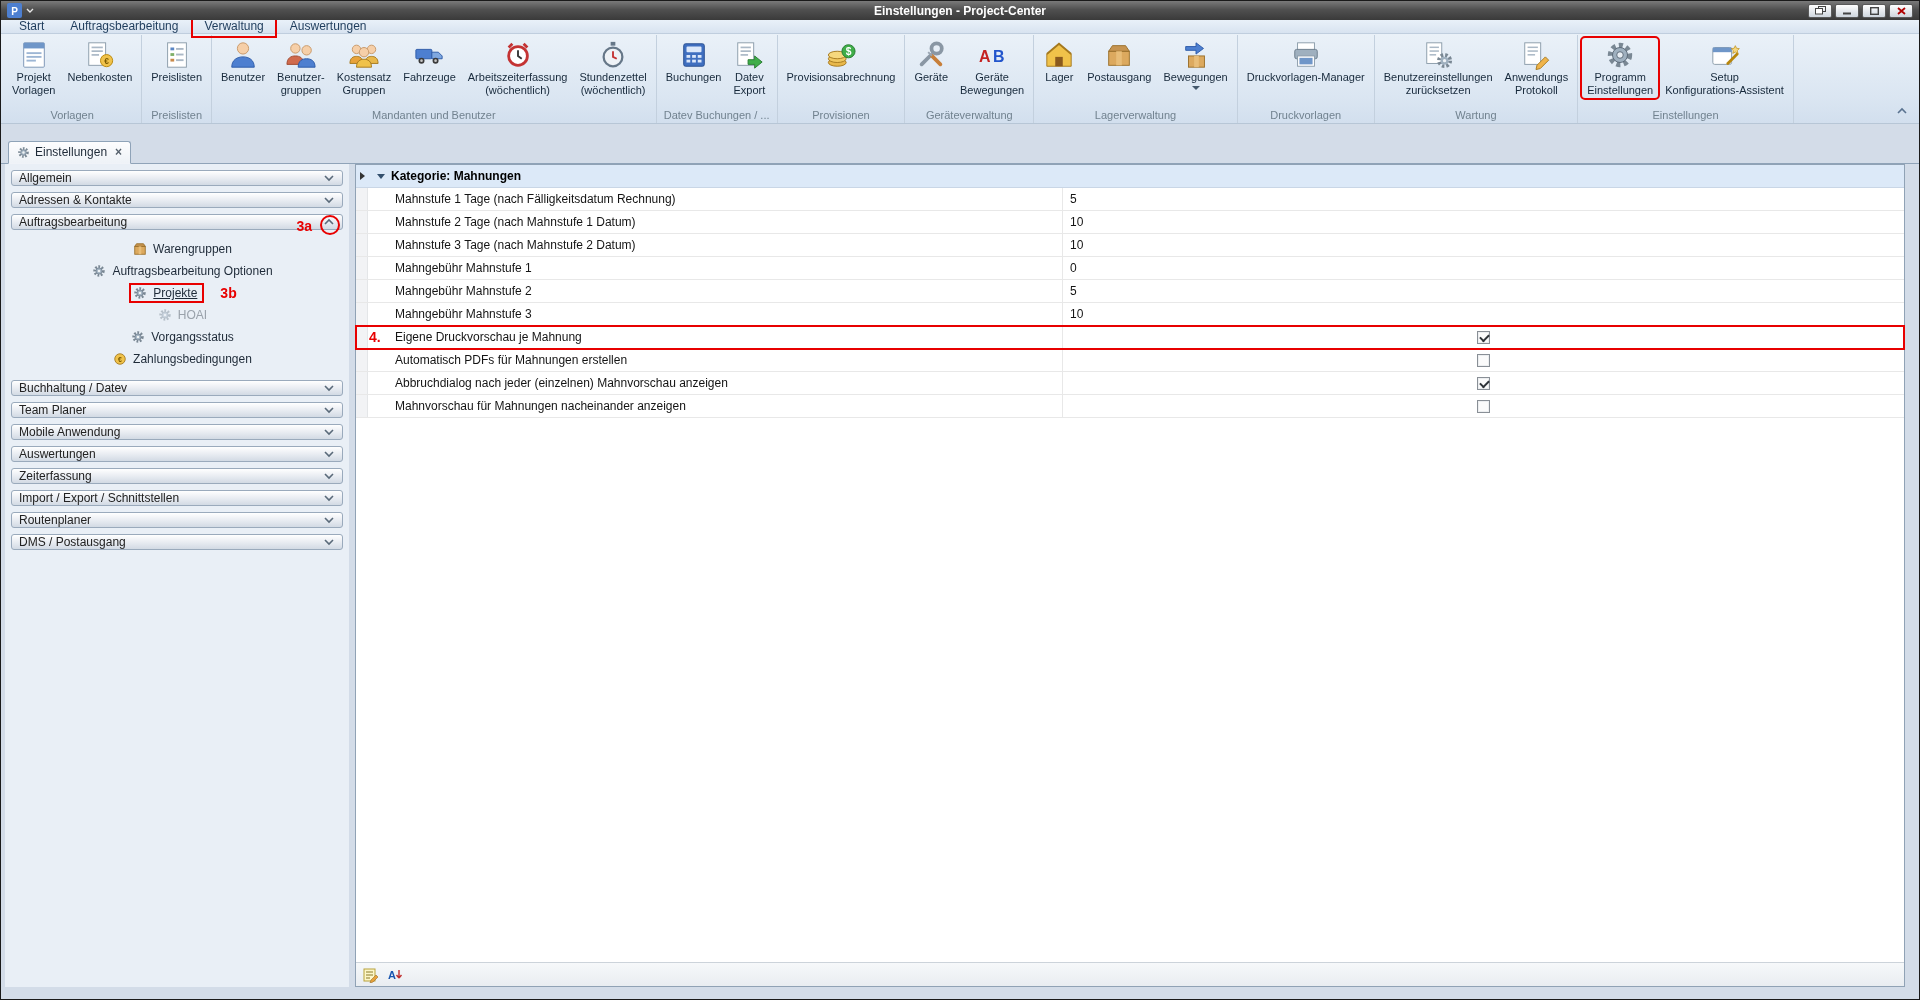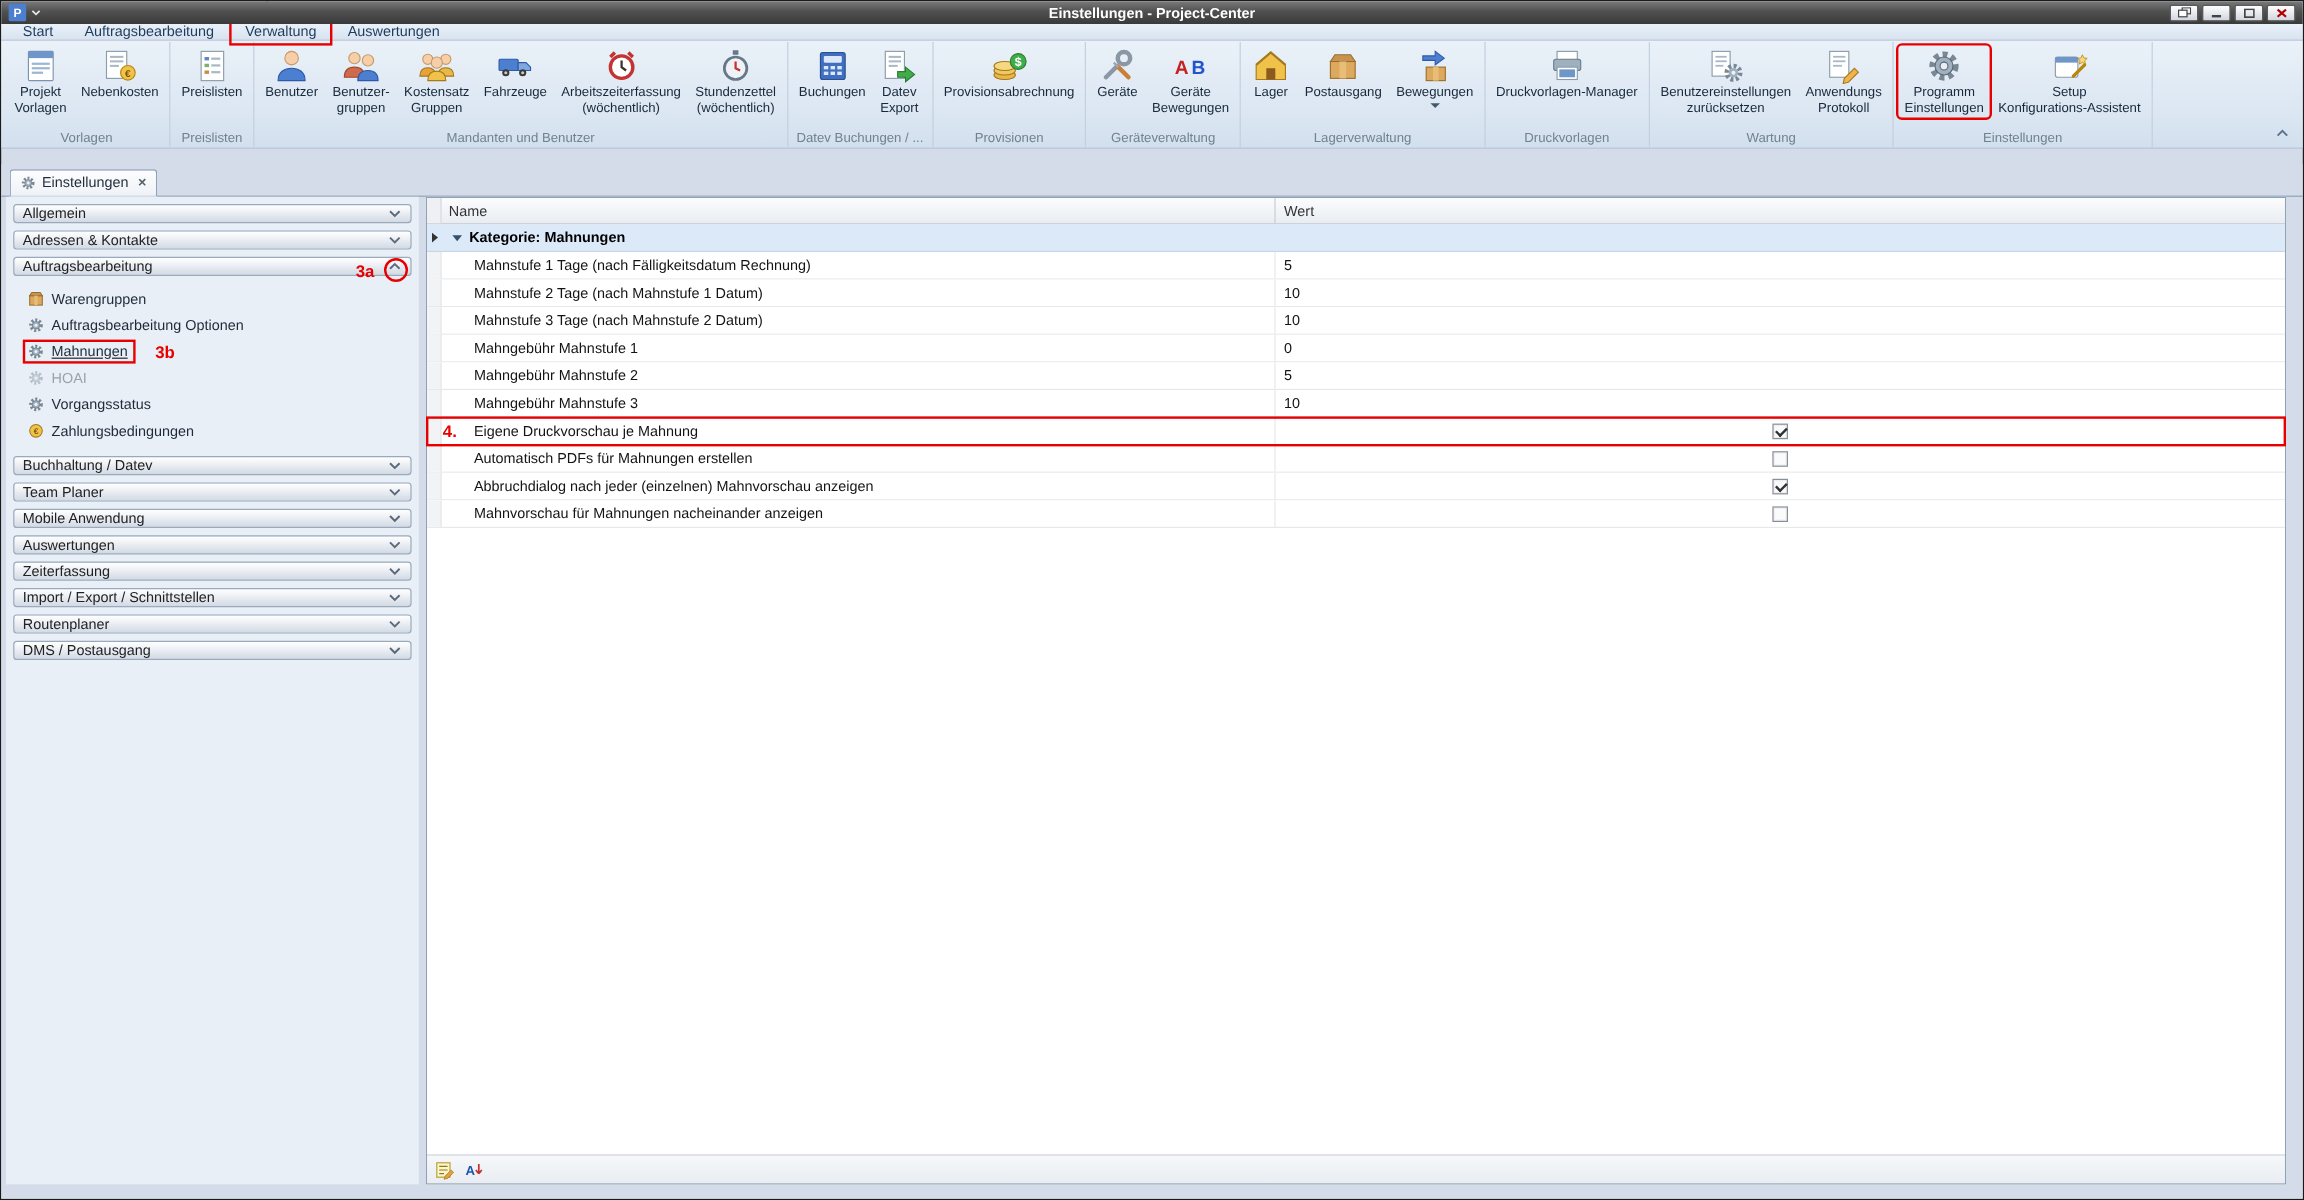--- a/index.html
+++ b/index.html
@@ -52,21 +52,21 @@
   .body{flex:1;display:flex;min-height:0;padding:0 14px 12px 4px;}
 
   
   .sidebar{width:344px;padding:6px 2px 0 2px;background:#e9eff6;overflow:hidden;}
   .acc-h{height:16px;margin:0 4px 6px;background:linear-gradient(#ffffff,#e7ebf1 55%,#d2dae4);border:1px solid #9aaabc;
          border-radius:3px;display:flex;align-items:center;padding:0 7px;font-size:12px;color:#222;cursor:pointer;position:relative;}
   .acc-h .lbl{flex:1;}
   .annot-circ{position:absolute;right:2px;top:0;width:20px;height:20px;border:2px solid #e80000;border-radius:50%;}
   .annot-3a{position:absolute;right:30px;top:3px;font-size:14px;}
   .acc-items{padding:2px 0 10px;}
-  .acc-item{height:22px;display:flex;align-items:center;padding-left:14px;font-size:12px;color:#1e2a38;cursor:pointer;}
+  .acc-item{height:22px;display:flex;align-items:center;padding-left:14px;font-size:12px;color:#1e2a38;cursor:pointer;justify-content:center;}
   .item-box{display:inline-flex;align-items:center;gap:6px;padding:1px 5px 1px 2px;}
   .annot-box{outline:2px solid #e80000;}
   .acc-item.sel .ilabel{text-decoration:underline;}
   .acc-item.dis{color:#9aa2ab;}
   .acc-item.dis .sicon{opacity:.45;}
   .annot-3b{font-size:14px;margin-left:18px;}
   .sicon{display:flex;align-items:center;}
 
   
   .main{flex:1;background:#fff;border:1px solid #90a2b5;display:flex;flex-direction:column;min-width:0;margin-left:6px;position:relative;}
@@ -546,21 +546,21 @@
             </div>
             <div class="acc-item sel">
               <span class="item-box annot-box">
                 <span class="sicon">
                   <svg width="14" height="14" viewBox="0 0 16 16">
                     <circle cx="8" cy="8" r="5" fill="none" stroke="#7a8894" stroke-width="3" stroke-dasharray="2 1.7"></circle>
                     <circle cx="8" cy="8" r="3.6" fill="#9fb0bf" stroke="#5a6876" stroke-width="0.6"></circle>
                     <circle cx="8" cy="8" r="1.5" fill="#eef2f4"></circle>
                   </svg>
                 </span>
-                <span class="ilabel">Mahnungen</span>
+                <span class="ilabel">Projekte</span>
               </span>
               <span class="annot annot-3b">3b</span>
             </div>
             <div class="acc-item dis">
               <span class="item-box">
                 <span class="sicon">
                   <svg width="14" height="14" viewBox="0 0 16 16">
                     <circle cx="8" cy="8" r="5" fill="none" stroke="#7a8894" stroke-width="3" stroke-dasharray="2 1.7"></circle>
                     <circle cx="8" cy="8" r="3.6" fill="#9fb0bf" stroke="#5a6876" stroke-width="0.6"></circle>
                     <circle cx="8" cy="8" r="1.5" fill="#eef2f4"></circle>
@@ -653,25 +653,20 @@
             <span class="lbl">DMS / Postausgang</span>
             <span class="sicon">
               <svg width="12" height="8">
                 <path d="M2 2l4 4 4-4" stroke="#5a6a7a" stroke-width="1.6" fill="none"></path>
               </svg>
             </span>
           </div>
         </div>
 
       <div class="main">
-        <div class="ghead">
-          <div class="gc-ind"></div>
-          <div class="gc-name">Name</div>
-          <div class="gc-wert">Wert</div>
-        </div>
         <div class="gcat">
           <div class="gc-ind">
               <span class="row-arrow"></span>
             </div>
           <span class="cat-tri"></span>
           <span>Kategorie: Mahnungen</span>
         </div>
         <div id="grid-rows">
             <div class="grow">
               <div class="gc-ind"></div>

